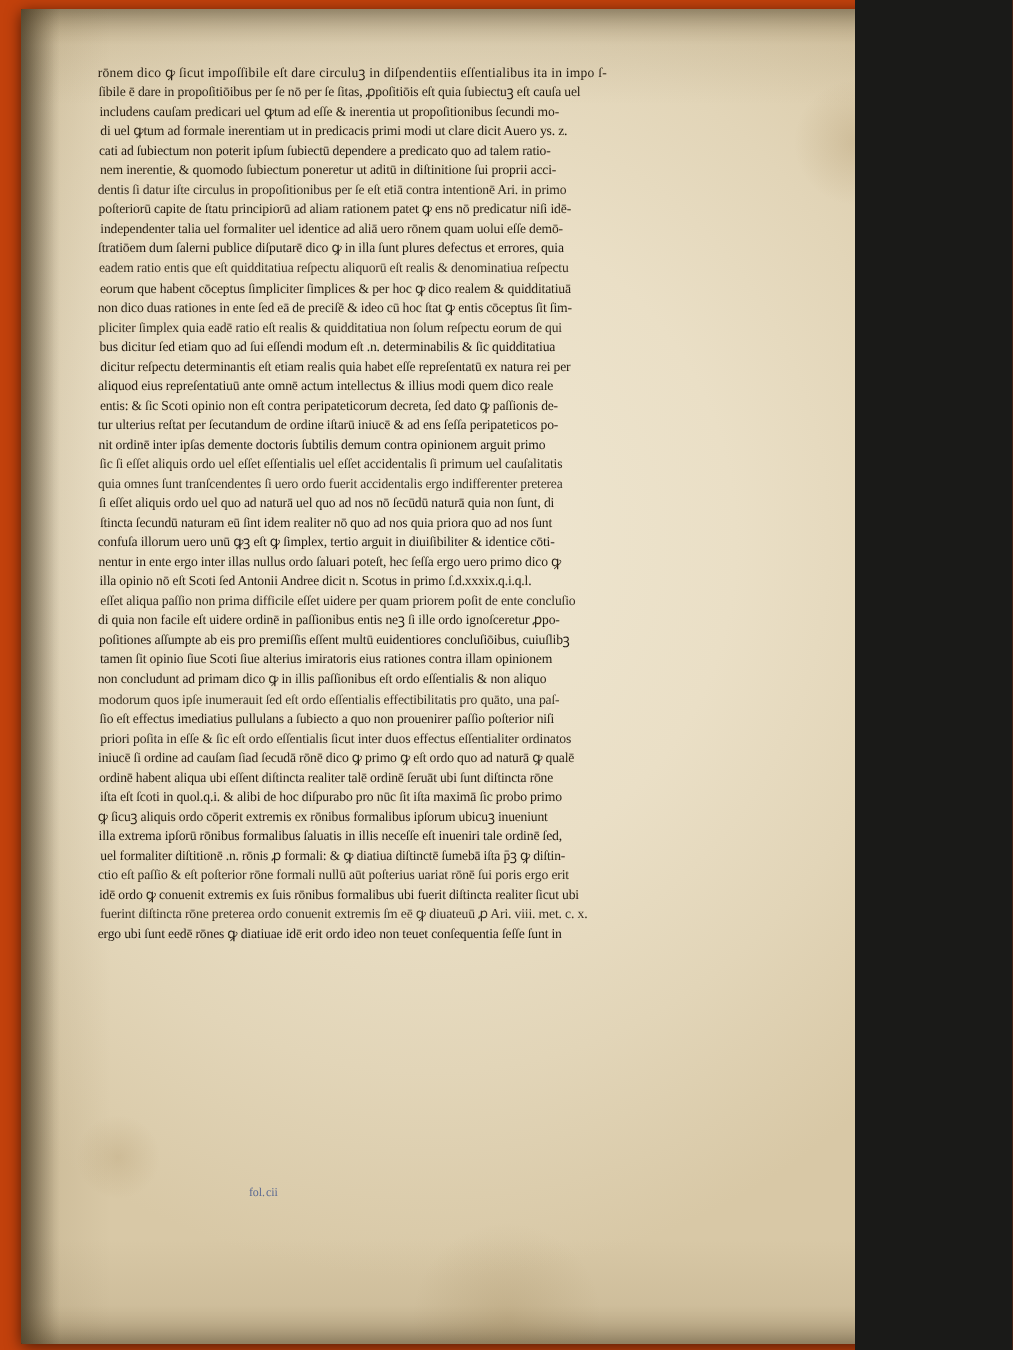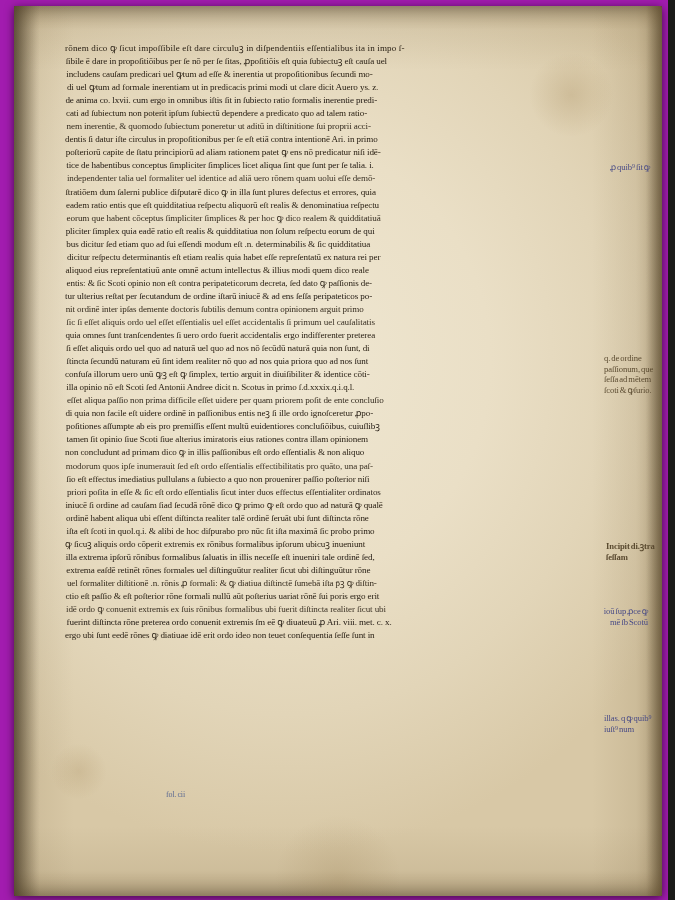--- a/index.html
+++ b/index.html
@@ -9,23 +9,23 @@
   }
   body {
     width: 675px;
     height: 900px;
     overflow: hidden;
     font-family: "Liberation Serif", serif;
   }
 
   #page {
     position: relative;
-    width: 668px;
+    width: 570px;
     height: 900px;
-    background: #a21caf;
+    background: #c2410c;
     overflow: hidden;
   }
 
   
   #leaf {
     position: absolute;
     left: 14px;
     top: 6px;
     width: 648px;
     height: 890px;
@@ -142,57 +142,56 @@
 <div id="page">
   <div id="leaf">
     <div id="gutter"></div>
     <div id="rightcurl"></div>
 
     <div id="textblock">
         <div class="line just first" style="transform: translateX(-0.9px) scaleX(0.995);">rōnem dico ꝙ ſicut impoſſibile eſt dare circuluꝫ in diſpendentiis eſſentialibus ita in impo ſ-</div>
         <div class="line just" style="transform: translateX(-0.3px) scaleX(1.0025);">ſibile ē dare in propoſitiōibus per ſe nō per ſe ſitas, ꝓpoſitiōis eſt quia ſubiectuꝫ eſt cauſa uel</div>
         <div class="line just" style="transform: translateX(0.3px) scaleX(0.9975);">includens cauſam predicari uel ꝙtum ad eſſe &amp; inerentia ut propoſitionibus ſecundi mo-</div>
         <div class="line just" style="transform: translateX(0.9px) scaleX(1.005);">di uel ꝙtum ad formale inerentiam ut in predicacis primi modi ut clare dicit Auero ys. z.</div>
-        <div class="line just" style="transform: translateX(-0.6px) scaleX(1);">de anima co. lxvii. cum ergo in omnibus iſtis ſit in ſubiecto ratio formalis inerentie predi-</div>
         <div class="line just" style="transform: translateX(0px) scaleX(0.995);">cati ad ſubiectum non poterit ipſum ſubiectū dependere a predicato quo ad talem ratio-</div>
         <div class="line just" style="transform: translateX(0.6px) scaleX(1.0025);">nem inerentie, &amp; quomodo ſubiectum poneretur ut aditū in diſtinitione ſui proprii acci-</div>
         <div class="line just" style="transform: translateX(-0.9px) scaleX(0.9975);">dentis ſi datur iſte circulus in propoſitionibus per ſe eſt etiā contra intentionē Ari. in primo</div>
         <div class="line just" style="transform: translateX(-0.3px) scaleX(1.005);">poſteriorū capite de ſtatu principiorū ad aliam rationem patet ꝙ ens nō predicatur niſi idē-</div>
-        <div class="line just" style="transform: translateX(0.3px) scaleX(1);">tice de habentibus conceptus ſimpliciter ſimplices licet aliqua ſint que ſunt per ſe talia. i.</div>
         <div class="line just" style="transform: translateX(0.9px) scaleX(0.995);">independenter talia uel formaliter uel identice ad aliā uero rōnem quam uolui eſſe demō-</div>
         <div class="line just" style="transform: translateX(-0.6px) scaleX(1.0025);">ſtratiōem dum ſalerni publice diſputarē dico ꝙ in illa ſunt plures defectus et errores, quia</div>
         <div class="line just" style="transform: translateX(0px) scaleX(0.9975);">eadem ratio entis que eſt quidditatiua reſpectu aliquorū eſt realis &amp; denominatiua reſpectu</div>
         <div class="line just" style="transform: translateX(0.6px) scaleX(1.005);">eorum que habent cōceptus ſimpliciter ſimplices &amp; per hoc ꝙ dico realem &amp; quidditatiuā</div>
+        <div class="line just" style="transform: translateX(-0.9px) scaleX(1);">non dico duas rationes in ente ſed eā de preciſē &amp; ideo cū hoc ſtat ꝙ entis cōceptus ſit ſim-</div>
         <div class="line just" style="transform: translateX(-0.3px) scaleX(0.995);">pliciter ſimplex quia eadē ratio eſt realis &amp; quidditatiua non ſolum reſpectu eorum de qui</div>
         <div class="line just" style="transform: translateX(0.3px) scaleX(1.0025);">bus dicitur ſed etiam quo ad ſui eſſendi modum eſt .n. determinabilis &amp; ſic quidditatiua</div>
         <div class="line just" style="transform: translateX(0.9px) scaleX(0.9975);">dicitur reſpectu determinantis eſt etiam realis quia habet eſſe repreſentatū ex natura rei per</div>
         <div class="line just" style="transform: translateX(-0.6px) scaleX(1.005);">aliquod eius repreſentatiuū ante omnē actum intellectus &amp; illius modi quem dico reale</div>
         <div class="line just" style="transform: translateX(0.6px) scaleX(0.995);">entis: &amp; ſic Scoti opinio non eſt contra peripateticorum decreta, ſed dato ꝙ paſſionis de-</div>
         <div class="line just" style="transform: translateX(-0.9px) scaleX(1.0025);">tur ulterius reſtat per ſecutandum de ordine iſtarū iniucē &amp; ad ens ſeſſa peripateticos po-</div>
         <div class="line just" style="transform: translateX(-0.3px) scaleX(0.9975);">nit ordinē inter ipſas demente doctoris ſubtilis demum contra opinionem arguit primo</div>
         <div class="line just" style="transform: translateX(0.3px) scaleX(1.005);">ſic ſi eſſet aliquis ordo uel eſſet eſſentialis uel eſſet accidentalis ſi primum uel cauſalitatis</div>
         <div class="line just" style="transform: translateX(-0.6px) scaleX(0.995);">quia omnes ſunt tranſcendentes ſi uero ordo fuerit accidentalis ergo indifferenter preterea</div>
         <div class="line just" style="transform: translateX(0px) scaleX(1.0025);">ſi eſſet aliquis ordo uel quo ad naturā uel quo ad nos nō ſecūdū naturā quia non ſunt, di</div>
         <div class="line just" style="transform: translateX(0.6px) scaleX(0.9975);">ſtincta ſecundū naturam eū ſint idem realiter nō quo ad nos quia priora quo ad nos ſunt</div>
         <div class="line just" style="transform: translateX(-0.9px) scaleX(1.005);">confuſa illorum uero unū ꝙꝫ eſt ꝙ ſimplex, tertio arguit in diuiſibiliter &amp; identice cōti-</div>
+        <div class="line just" style="transform: translateX(-0.3px) scaleX(1);">nentur in ente ergo inter illas nullus ordo ſaluari poteſt, hec ſeſſa ergo uero primo dico ꝙ</div>
         <div class="line just" style="transform: translateX(0.3px) scaleX(0.995);">illa opinio nō eſt Scoti ſed Antonii Andree dicit n. Scotus in primo ſ.d.xxxix.q.i.q.l.</div>
         <div class="line just" style="transform: translateX(0.9px) scaleX(1.0025);">eſſet aliqua paſſio non prima difficile eſſet uidere per quam priorem poſit de ente concluſio</div>
         <div class="line just" style="transform: translateX(-0.6px) scaleX(0.9975);">di quia non facile eſt uidere ordinē in paſſionibus entis neꝫ ſi ille ordo ignoſceretur ꝓpo-</div>
         <div class="line just" style="transform: translateX(0px) scaleX(1.005);">poſitiones aſſumpte ab eis pro premiſſis eſſent multū euidentiores concluſiōibus, cuiuſlibꝫ</div>
         <div class="line just" style="transform: translateX(0.6px) scaleX(1);">tamen ſit opinio ſiue Scoti ſiue alterius imiratoris eius rationes contra illam opinionem</div>
         <div class="line just" style="transform: translateX(-0.9px) scaleX(0.995);">non concludunt ad primam dico ꝙ in illis paſſionibus eſt ordo eſſentialis &amp; non aliquo</div>
         <div class="line just" style="transform: translateX(-0.3px) scaleX(1.0025);">modorum quos ipſe inumerauit ſed eſt ordo eſſentialis effectibilitatis pro quāto, una paſ-</div>
         <div class="line just" style="transform: translateX(0.3px) scaleX(0.9975);">ſio eſt effectus imediatius pullulans a ſubiecto a quo non prouenirer paſſio poſterior niſi</div>
         <div class="line just" style="transform: translateX(0.9px) scaleX(1.005);">priori poſita in eſſe &amp; ſic eſt ordo eſſentialis ſicut inter duos effectus eſſentialiter ordinatos</div>
         <div class="line just" style="transform: translateX(-0.6px) scaleX(1);">iniucē ſi ordine ad cauſam ſiad ſecudā rōnē dico ꝙ primo ꝙ eſt ordo quo ad naturā ꝙ qualē</div>
         <div class="line just" style="transform: translateX(0px) scaleX(0.995);">ordinē habent aliqua ubi eſſent diſtincta realiter talē ordinē ſeruāt ubi ſunt diſtincta rōne</div>
         <div class="line just" style="transform: translateX(0.6px) scaleX(1.0025);">iſta eſt ſcoti in quol.q.i. &amp; alibi de hoc diſpurabo pro nūc ſit iſta maximā ſic probo primo</div>
         <div class="line just" style="transform: translateX(-0.9px) scaleX(0.9975);">ꝙ ſicuꝫ aliquis ordo cōperit extremis ex rōnibus formalibus ipſorum ubicuꝫ inueniunt</div>
         <div class="line just" style="transform: translateX(-0.3px) scaleX(1.005);">illa extrema ipſorū rōnibus formalibus ſaluatis in illis neceſſe eſt inueniri tale ordinē ſed,</div>
-        <div class="line just" style="transform: translateX(0.3px) scaleX(1);">extrema eaſdē retinēt rōnes formales uel diſtinguūtur realiter ſicut ubi diſtinguūtur rōne</div>
         <div class="line just" style="transform: translateX(0.9px) scaleX(0.995);">uel formaliter diſtitionē .n. rōnis ꝓ formali: &amp; ꝙ diatiua diſtinctē ſumebā iſta p̄ꝫ ꝙ diſtin-</div>
         <div class="line just" style="transform: translateX(-0.6px) scaleX(1.0025);">ctio eſt paſſio &amp; eſt poſterior rōne formali nullū aūt poſterius uariat rōnē ſui poris ergo erit</div>
         <div class="line just" style="transform: translateX(0px) scaleX(0.9975);">idē ordo ꝙ conuenit extremis ex ſuis rōnibus formalibus ubi fuerit diſtincta realiter ſicut ubi</div>
         <div class="line just" style="transform: translateX(0.6px) scaleX(1.005);">fuerint diſtincta rōne preterea ordo conuenit extremis ſm eē ꝙ diuateuū ꝓ Ari. viii. met. c. x.</div>
         <div class="line just" style="transform: translateX(-0.9px) scaleX(1);">ergo ubi ſunt eedē rōnes ꝙ diatiuae idē erit ordo ideo non teuet conſequentia ſeſſe ſunt in</div>
       </div>
 
     <div class="margin-note blue" id="note-top">ꝓ quib⁹ ſit ꝙ</div>
     <div class="margin-note brown" id="note-ordine">q. de or­dine paſſio­num, que ſeſ­ſa ad mētem ſcoti &amp; ꝙſurio.</div>
     <div class="margin-note brown" id="note-incipit">Incipit di.ꝫtra ſeſſam</div>

